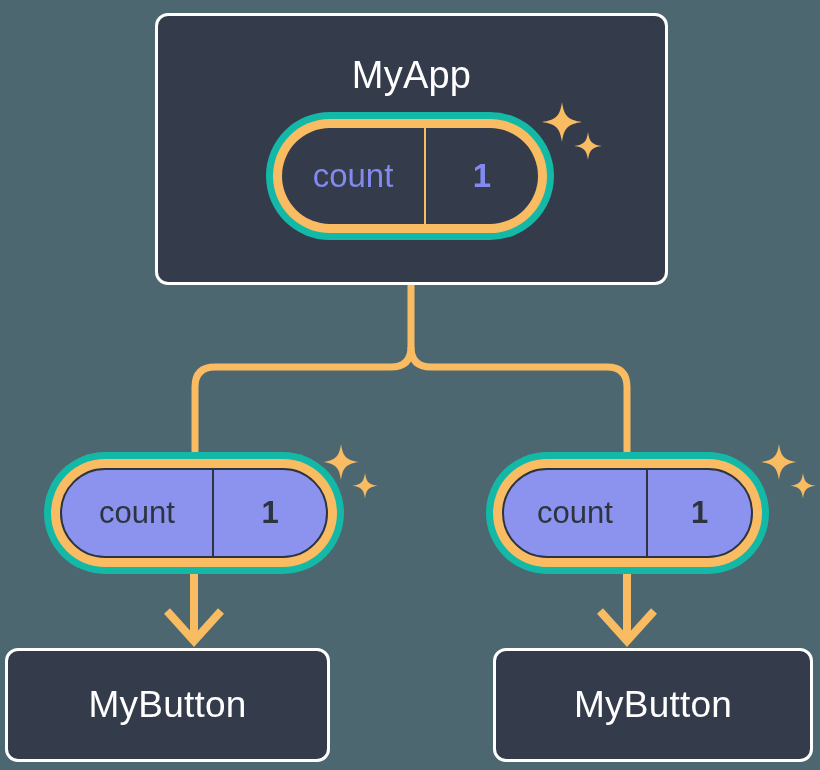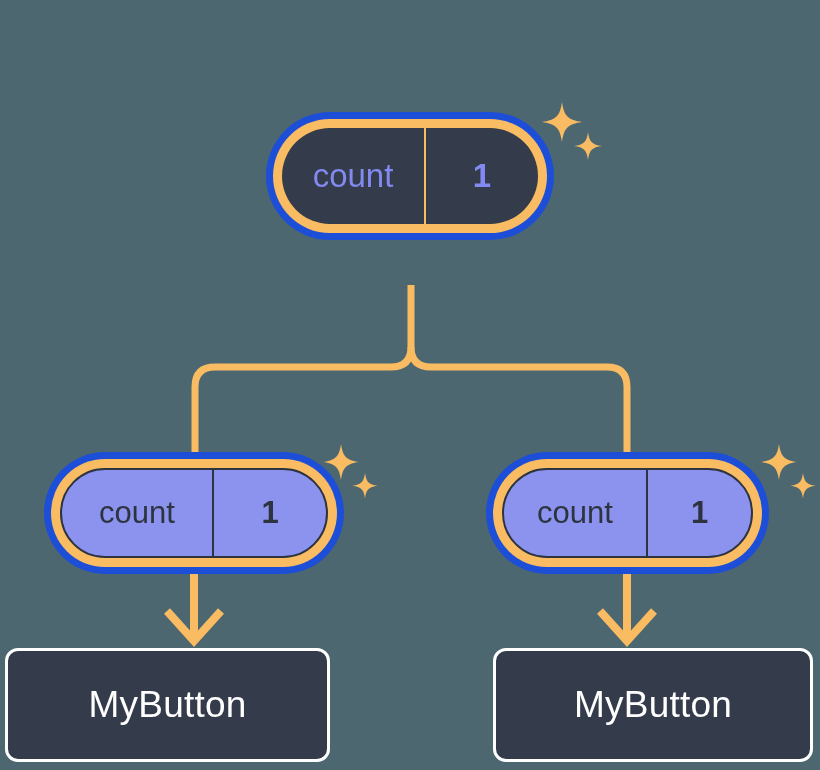--- a/index.html
+++ b/index.html
@@ -30,21 +30,21 @@
     text-align:center;
     font-weight:400;
     letter-spacing:.2px;
   }
 
   
   .pill{
     position:absolute;
     box-sizing:border-box;
     border-radius:999px;
-    background:#1d4ed8;              
+    background:#14b8a6;              
     padding:7px;
     filter:none;
   }
   .pill-inner{
     width:100%;height:100%;
     box-sizing:border-box;
     border-radius:999px;
     background:#f9bc62;              
     padding:9px;
   }
@@ -94,20 +94,23 @@
     <g>
       <path d="M 194 573 L 194 640" fill="none" stroke="#f9bc62" stroke-width="8" stroke-linecap="butt"></path>
       <path d="M 167 611 L 194 641 L 221 611" fill="none" stroke="#f9bc62" stroke-width="8" stroke-linecap="butt" stroke-linejoin="miter"></path>
     </g>
     <g>
       <path d="M 627 573 L 627 640" fill="none" stroke="#f9bc62" stroke-width="8" stroke-linecap="butt"></path>
       <path d="M 600 611 L 627 641 L 654 611" fill="none" stroke="#f9bc62" stroke-width="8" stroke-linecap="butt" stroke-linejoin="miter"></path>
     </g>
   </svg>
 
+  <div class="compbox" style="left:155px;top:13px;width:513px;height:272px;">
+    <div class="compbox-title" style="top:38px;font-size:38px;">MyApp</div>
+  </div>
 
   <div class="pill pill--dark" style="left:266px;top:112px;width:288px;height:128px;">
     <div class="pill-inner">
       <div class="pill-face">
         <div class="pill-key" style="width:142px;font-size:33px;">count</div>
         <div class="pill-div"></div>
         <div class="pill-val" style="font-size:33px;">1</div>
       </div>
     </div>
   </div>

